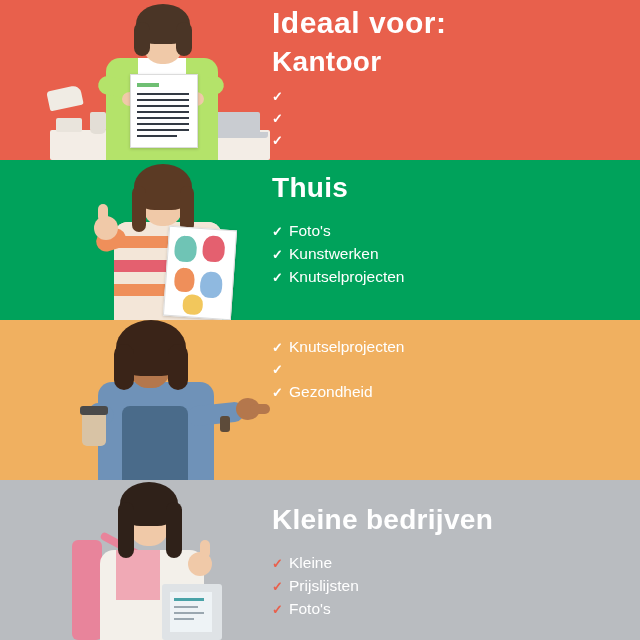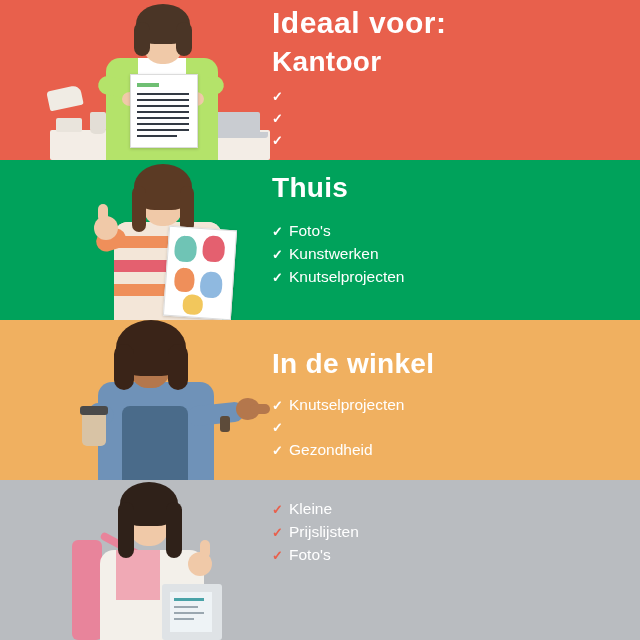--- a/index.html
+++ b/index.html
@@ -318,21 +318,20 @@
 
         <div class="arm" style="left:118px; top:84px; width:56px; height:20px; background:#6f92b8; transform:rotate(-6deg);"></div>
         <div class="hand" style="left:166px; top:78px; width:24px; height:22px; background:#b4774c;"></div>
         <div class="hand" style="left:180px; top:84px; width:20px; height:10px; border-radius:5px; background:#b4774c;"></div>
 
         <div class="arm" style="left:150px; top:96px; width:10px; height:16px; background:#5d4b3a; border-radius:3px;"></div>
       </div>
     </div>
 
     <div class="text-col">
-      <div class="headline">In de winkel</div>
       <ul class="bullets">
         <li>
             <span class="check">✓</span>
             <span>Knutselprojecten</span>
           </li>
         <li>
             <span class="check">✓</span>
           </li>
         <li>
             <span class="check">✓</span>
@@ -366,20 +365,21 @@
             <div class="barcode-line" style="left:4px; top:6px; width:30px; height:3px; background:#4aa3a8;"></div>
             <div class="barcode-line" style="left:4px; top:14px; width:24px; height:2px; background:#9aa7b0;"></div>
             <div class="barcode-line" style="left:4px; top:20px; width:30px; height:2px; background:#9aa7b0;"></div>
             <div class="barcode-line" style="left:4px; top:26px; width:20px; height:2px; background:#9aa7b0;"></div>
           </div>
         </div>
       </div>
     </div>
 
     <div class="text-col">
+      <div class="headline">Kleine bedrijven</div>
       <ul class="bullets">
         <li>
             <span class="check">✓</span>
             <span>Kleine</span>
           </li>
         <li>
             <span class="check">✓</span>
             <span>Prijslijsten</span>
           </li>
         <li>

